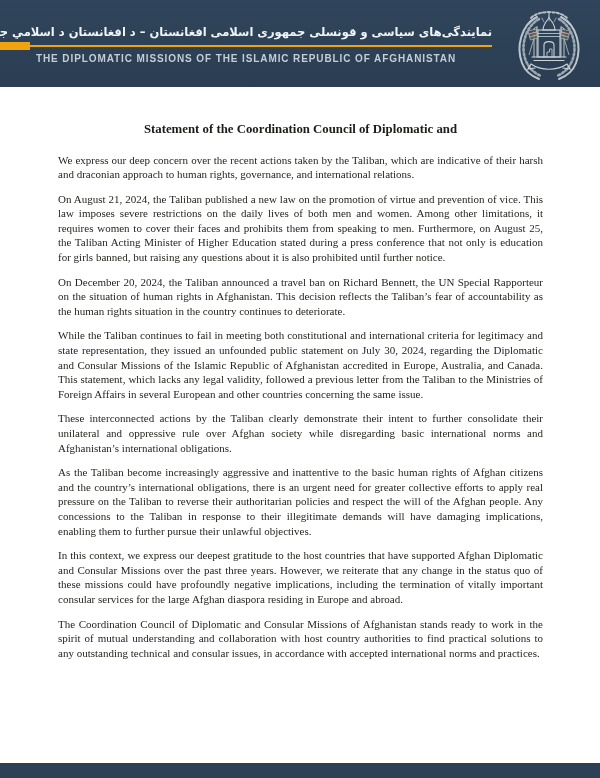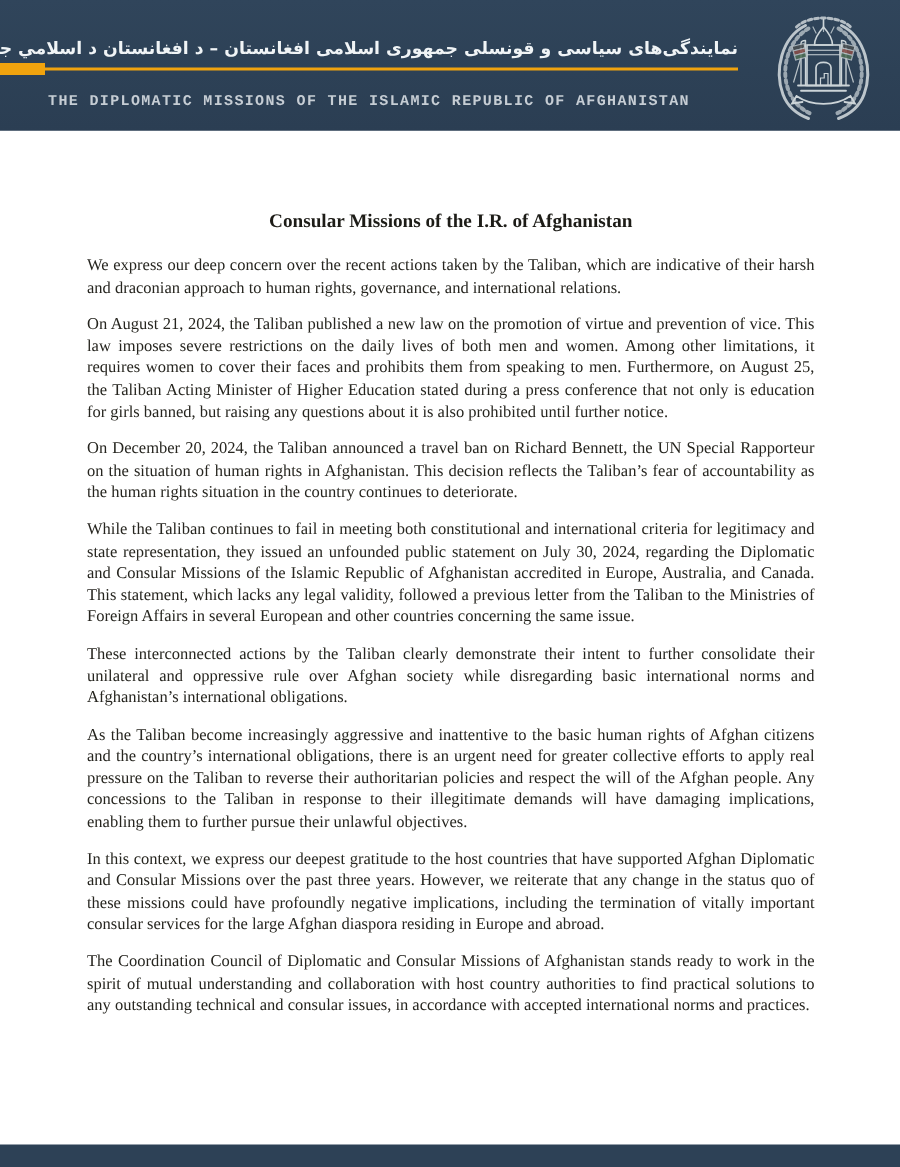--- a/index.html
+++ b/index.html
@@ -43,25 +43,25 @@
     background: #f0a30e;
     position: relative;
   }
   .accent-block {
     position: absolute; left: 0; top: -3px;
     width: 30px; height: 8px;
     background: #f0a30e;
     display: block;
   }
   .en-title {
-    margin-top: 16px;
+    margin-top: 6px;
     text-align: center;
     white-space: nowrap;
     color: #c6cdd4;
-    font-family: Liberation Mono, monospace;
+    font-family: Liberation Sans, sans-serif;
     font-size: 10px;
     font-weight: bold;
     letter-spacing: 0.9px;
   }
   .emblem {
     position: absolute; right: 13px; top: 5px;
     width: 76px; height: 80px;
   }
 
   
@@ -161,22 +161,21 @@
             <polygon points="50.4,27 58.2,29 57.4,32 49.8,30" fill="#8a4e48"></polygon>
             <polygon points="49.8,30 57.4,32 56.6,35 49.2,33" fill="#4e6e55"></polygon>
           </g>
         </g>
       </svg>
     </div>
   </header>
 
   <main class="doc">
     <h1 class="doc-title">
-      <br>
-      <span>Consular Missions of the I.R. of Afghanistan</span>
+      <span>Statement of the Coordination Council of Diplomatic and</span><br>
     </h1>
 
     <div class="doc-body">
       <p>We express our deep concern over the recent actions taken by the Taliban, which are indicative of their harsh and draconian approach to human rights, governance, and international relations.</p>
       <p>On August 21, 2024, the Taliban published a new law on the promotion of virtue and prevention of vice. This law imposes severe restrictions on the daily lives of both men and women. Among other limitations, it requires women to cover their faces and prohibits them from speaking to men. Furthermore, on August 25, the Taliban Acting Minister of Higher Education stated during a press conference that not only is education for girls banned, but raising any questions about it is also prohibited until further notice.</p>
       <p>On December 20, 2024, the Taliban announced a travel ban on Richard Bennett, the UN Special Rapporteur on the situation of human rights in Afghanistan. This decision reflects the Taliban’s fear of accountability as the human rights situation in the country continues to deteriorate.</p>
       <p>While the Taliban continues to fail in meeting both constitutional and international criteria for legitimacy and state representation, they issued an unfounded public statement on July 30, 2024, regarding the Diplomatic and Consular Missions of the Islamic Republic of Afghanistan accredited in Europe, Australia, and Canada. This statement, which lacks any legal validity, followed a previous letter from the Taliban to the Ministries of Foreign Affairs in several European and other countries concerning the same issue.</p>
       <p>These interconnected actions by the Taliban clearly demonstrate their intent to further consolidate their unilateral and oppressive rule over Afghan society while disregarding basic international norms and Afghanistan’s international obligations.</p>
       <p>As the Taliban become increasingly aggressive and inattentive to the basic human rights of Afghan citizens and the country’s international obligations, there is an urgent need for greater collective efforts to apply real pressure on the Taliban to reverse their authoritarian policies and respect the will of the Afghan people. Any concessions to the Taliban in response to their illegitimate demands will have damaging implications, enabling them to further pursue their unlawful objectives.</p>
       <p>In this context, we express our deepest gratitude to the host countries that have supported Afghan Diplomatic and Consular Missions over the past three years. However, we reiterate that any change in the status quo of these missions could have profoundly negative implications, including the termination of vitally important consular services for the large Afghan diaspora residing in Europe and abroad.</p>

